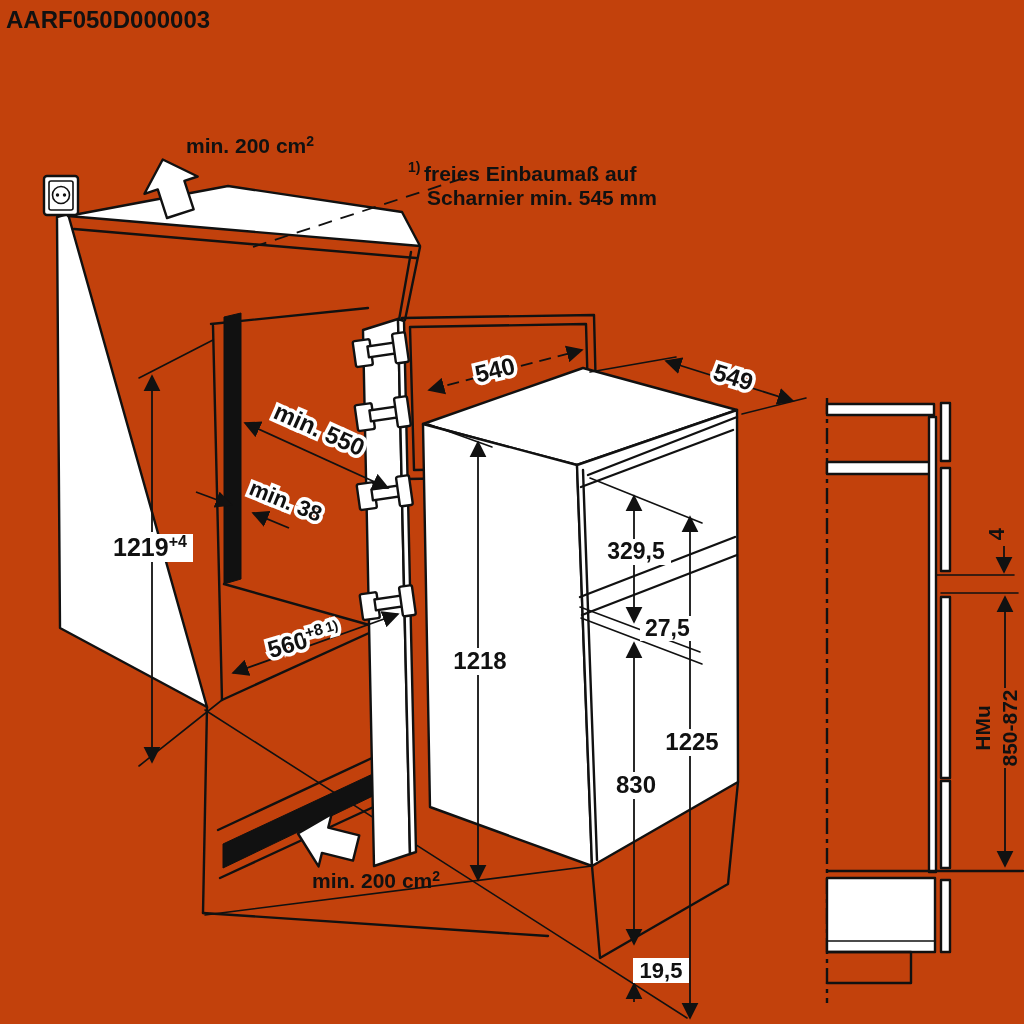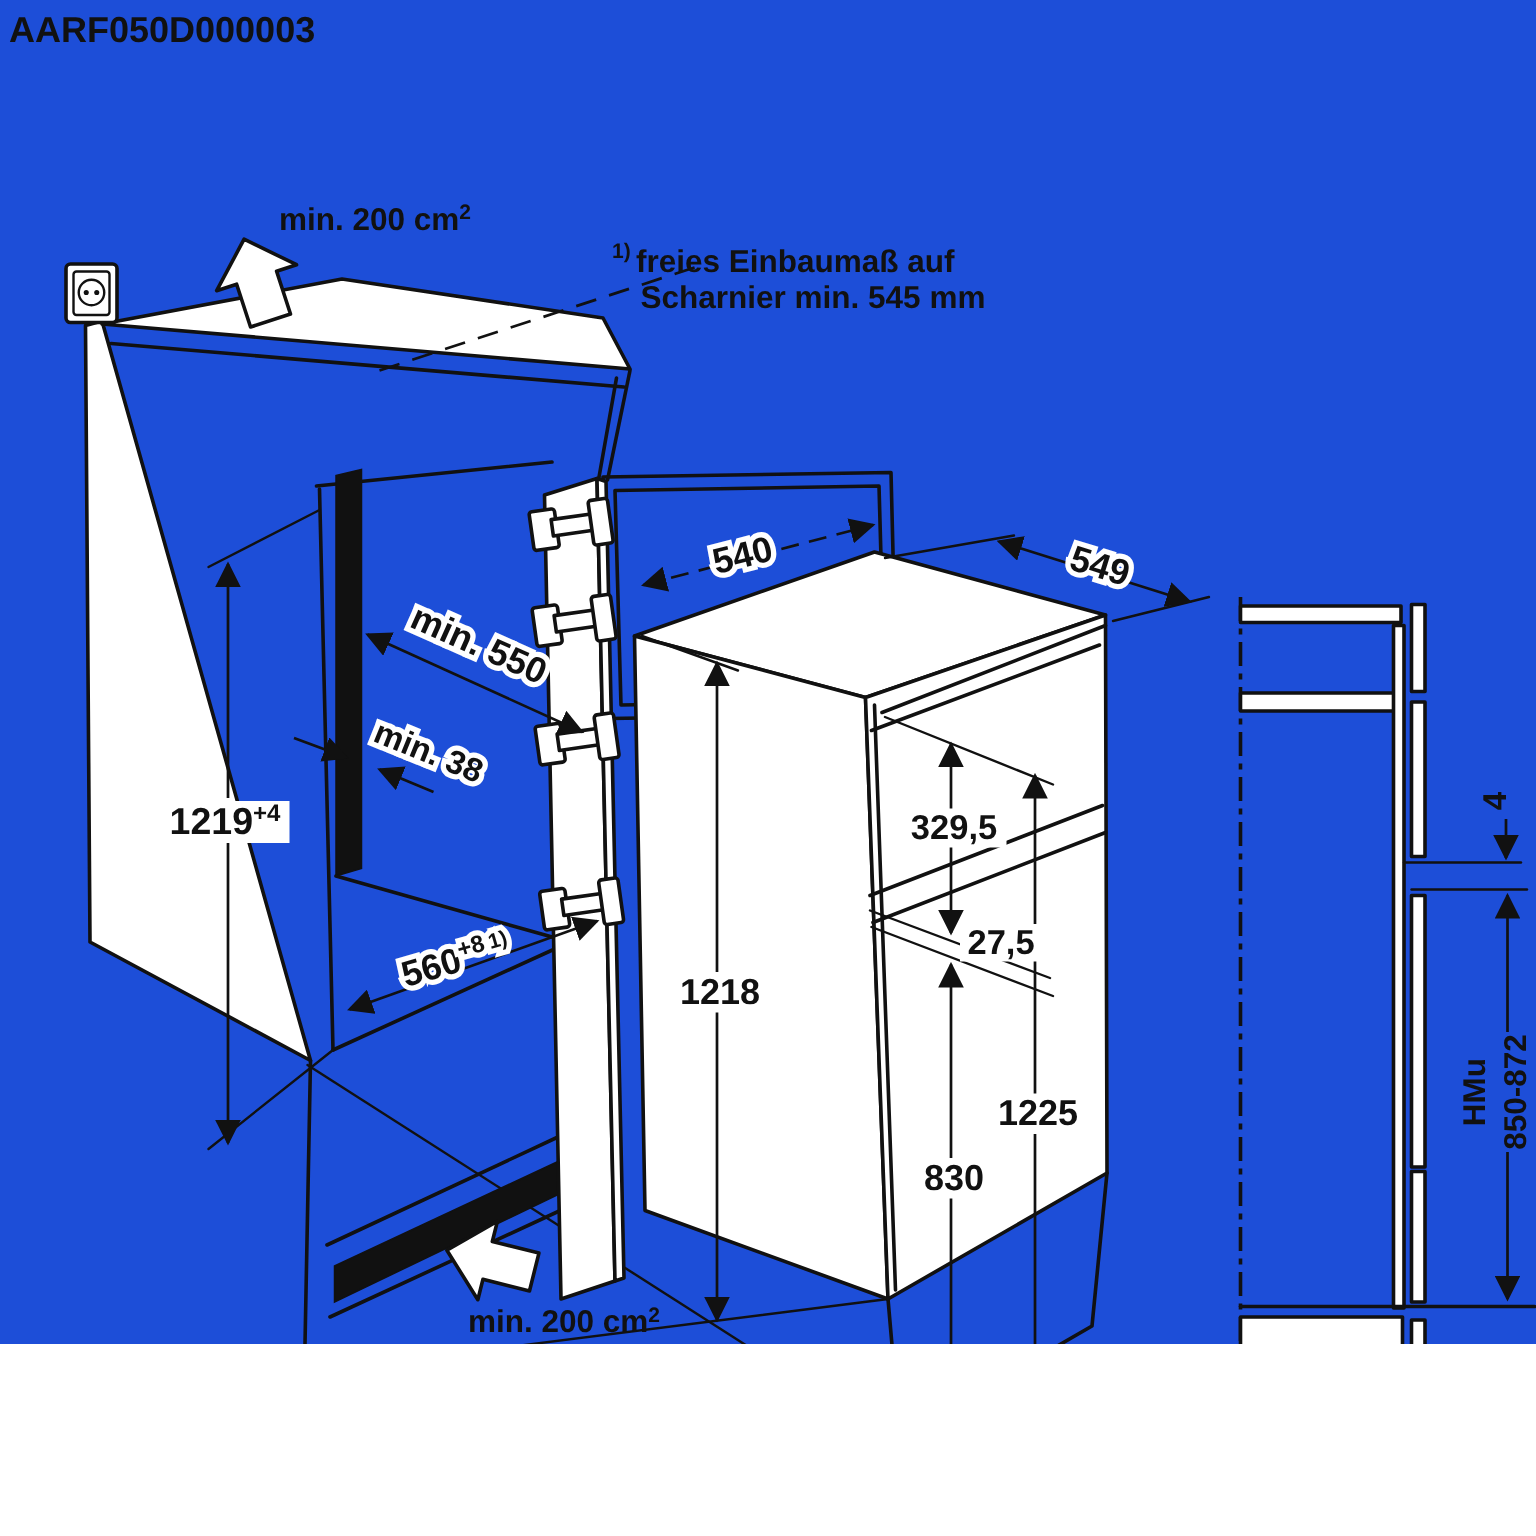--- a/index.html
+++ b/index.html
@@ -1,17 +1,17 @@
 <!DOCTYPE html>
 <html><head>
 <meta charset="utf-8">
 <style>
   html,body{margin:0;padding:0;background:#ffffff;}
   body{font-family:"Liberation Sans", sans-serif;}
-  .stage{width:1024px;height:896px;position:relative;background:#1d4ed8;}
+  .stage{width:1024px;height:1024px;position:relative;background:#c2410c;}
   svg text{fill:#111;font-family:"Liberation Sans", sans-serif;font-weight:bold;}
   .ln{stroke:#111;stroke-width:2.4;fill:none;stroke-linejoin:round;stroke-linecap:round;}
   .lnthin{stroke:#111;stroke-width:1.6;fill:none;stroke-linejoin:round;stroke-linecap:round;}
   .lnfill{stroke:#111;stroke-width:2.4;fill:#fff;stroke-linejoin:round;}
   .dim{stroke:#111;stroke-width:1.8;fill:none;}
   .halo{paint-order:stroke;stroke:#fff;stroke-width:7px;}
 </style>
 </head>
 <body>
 

